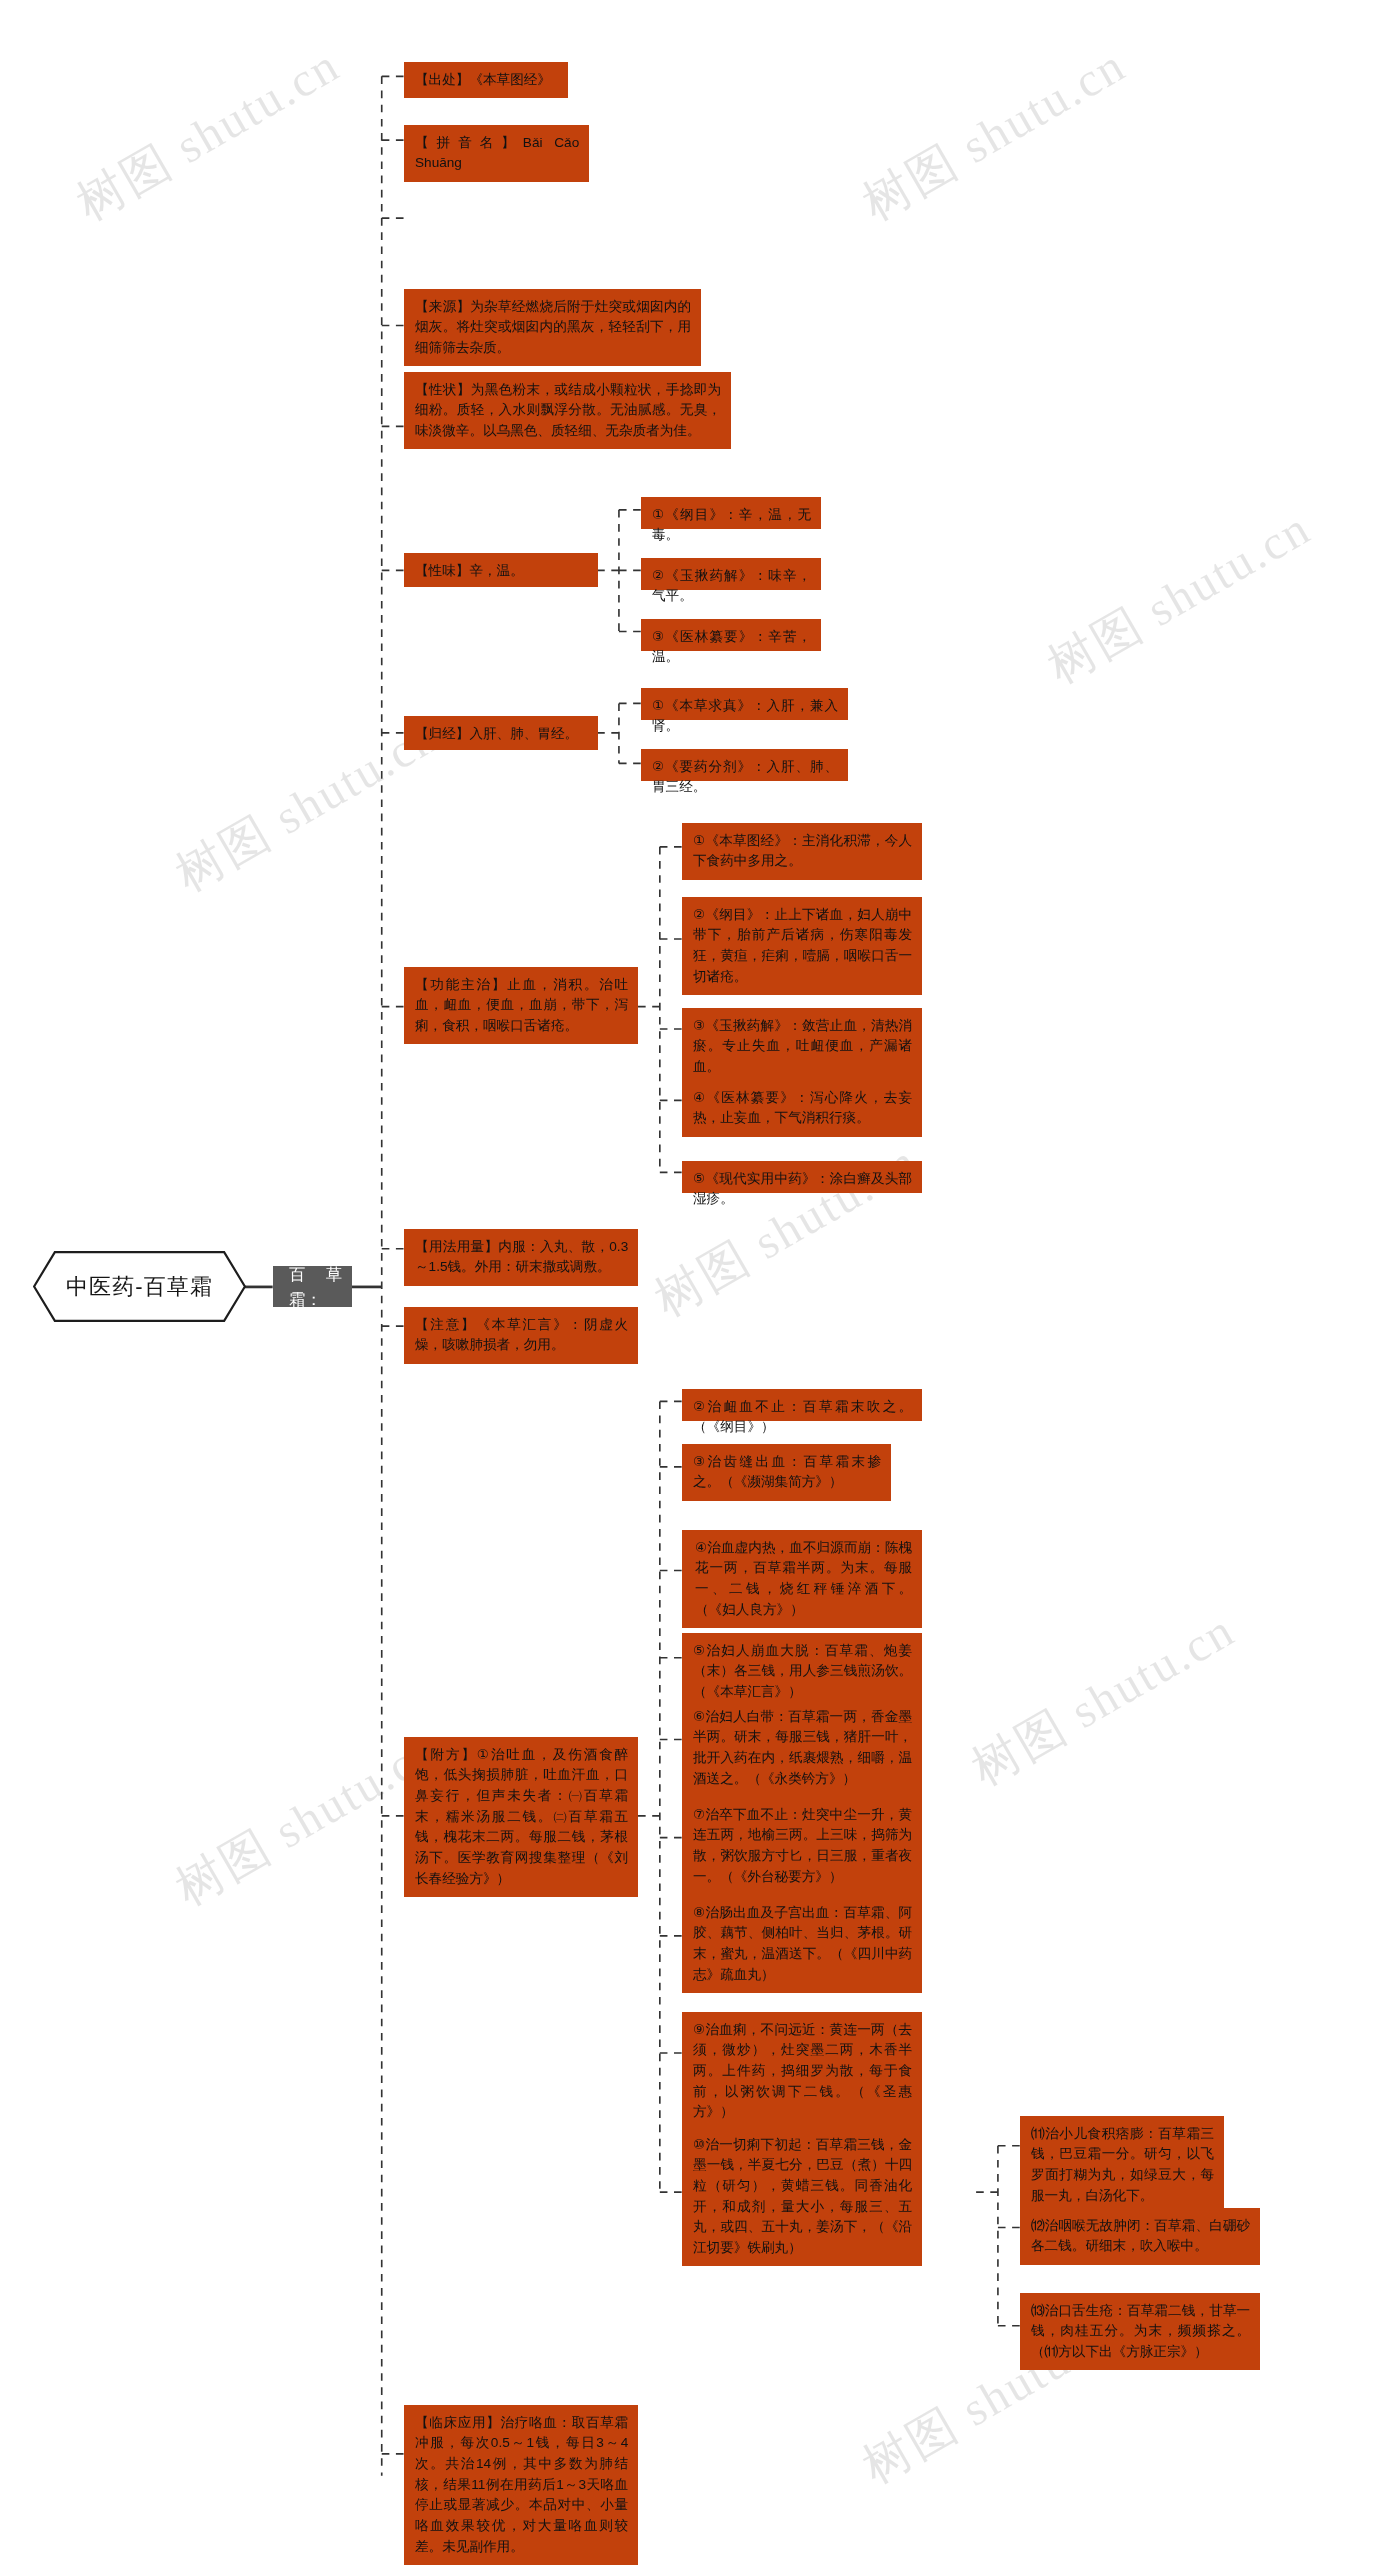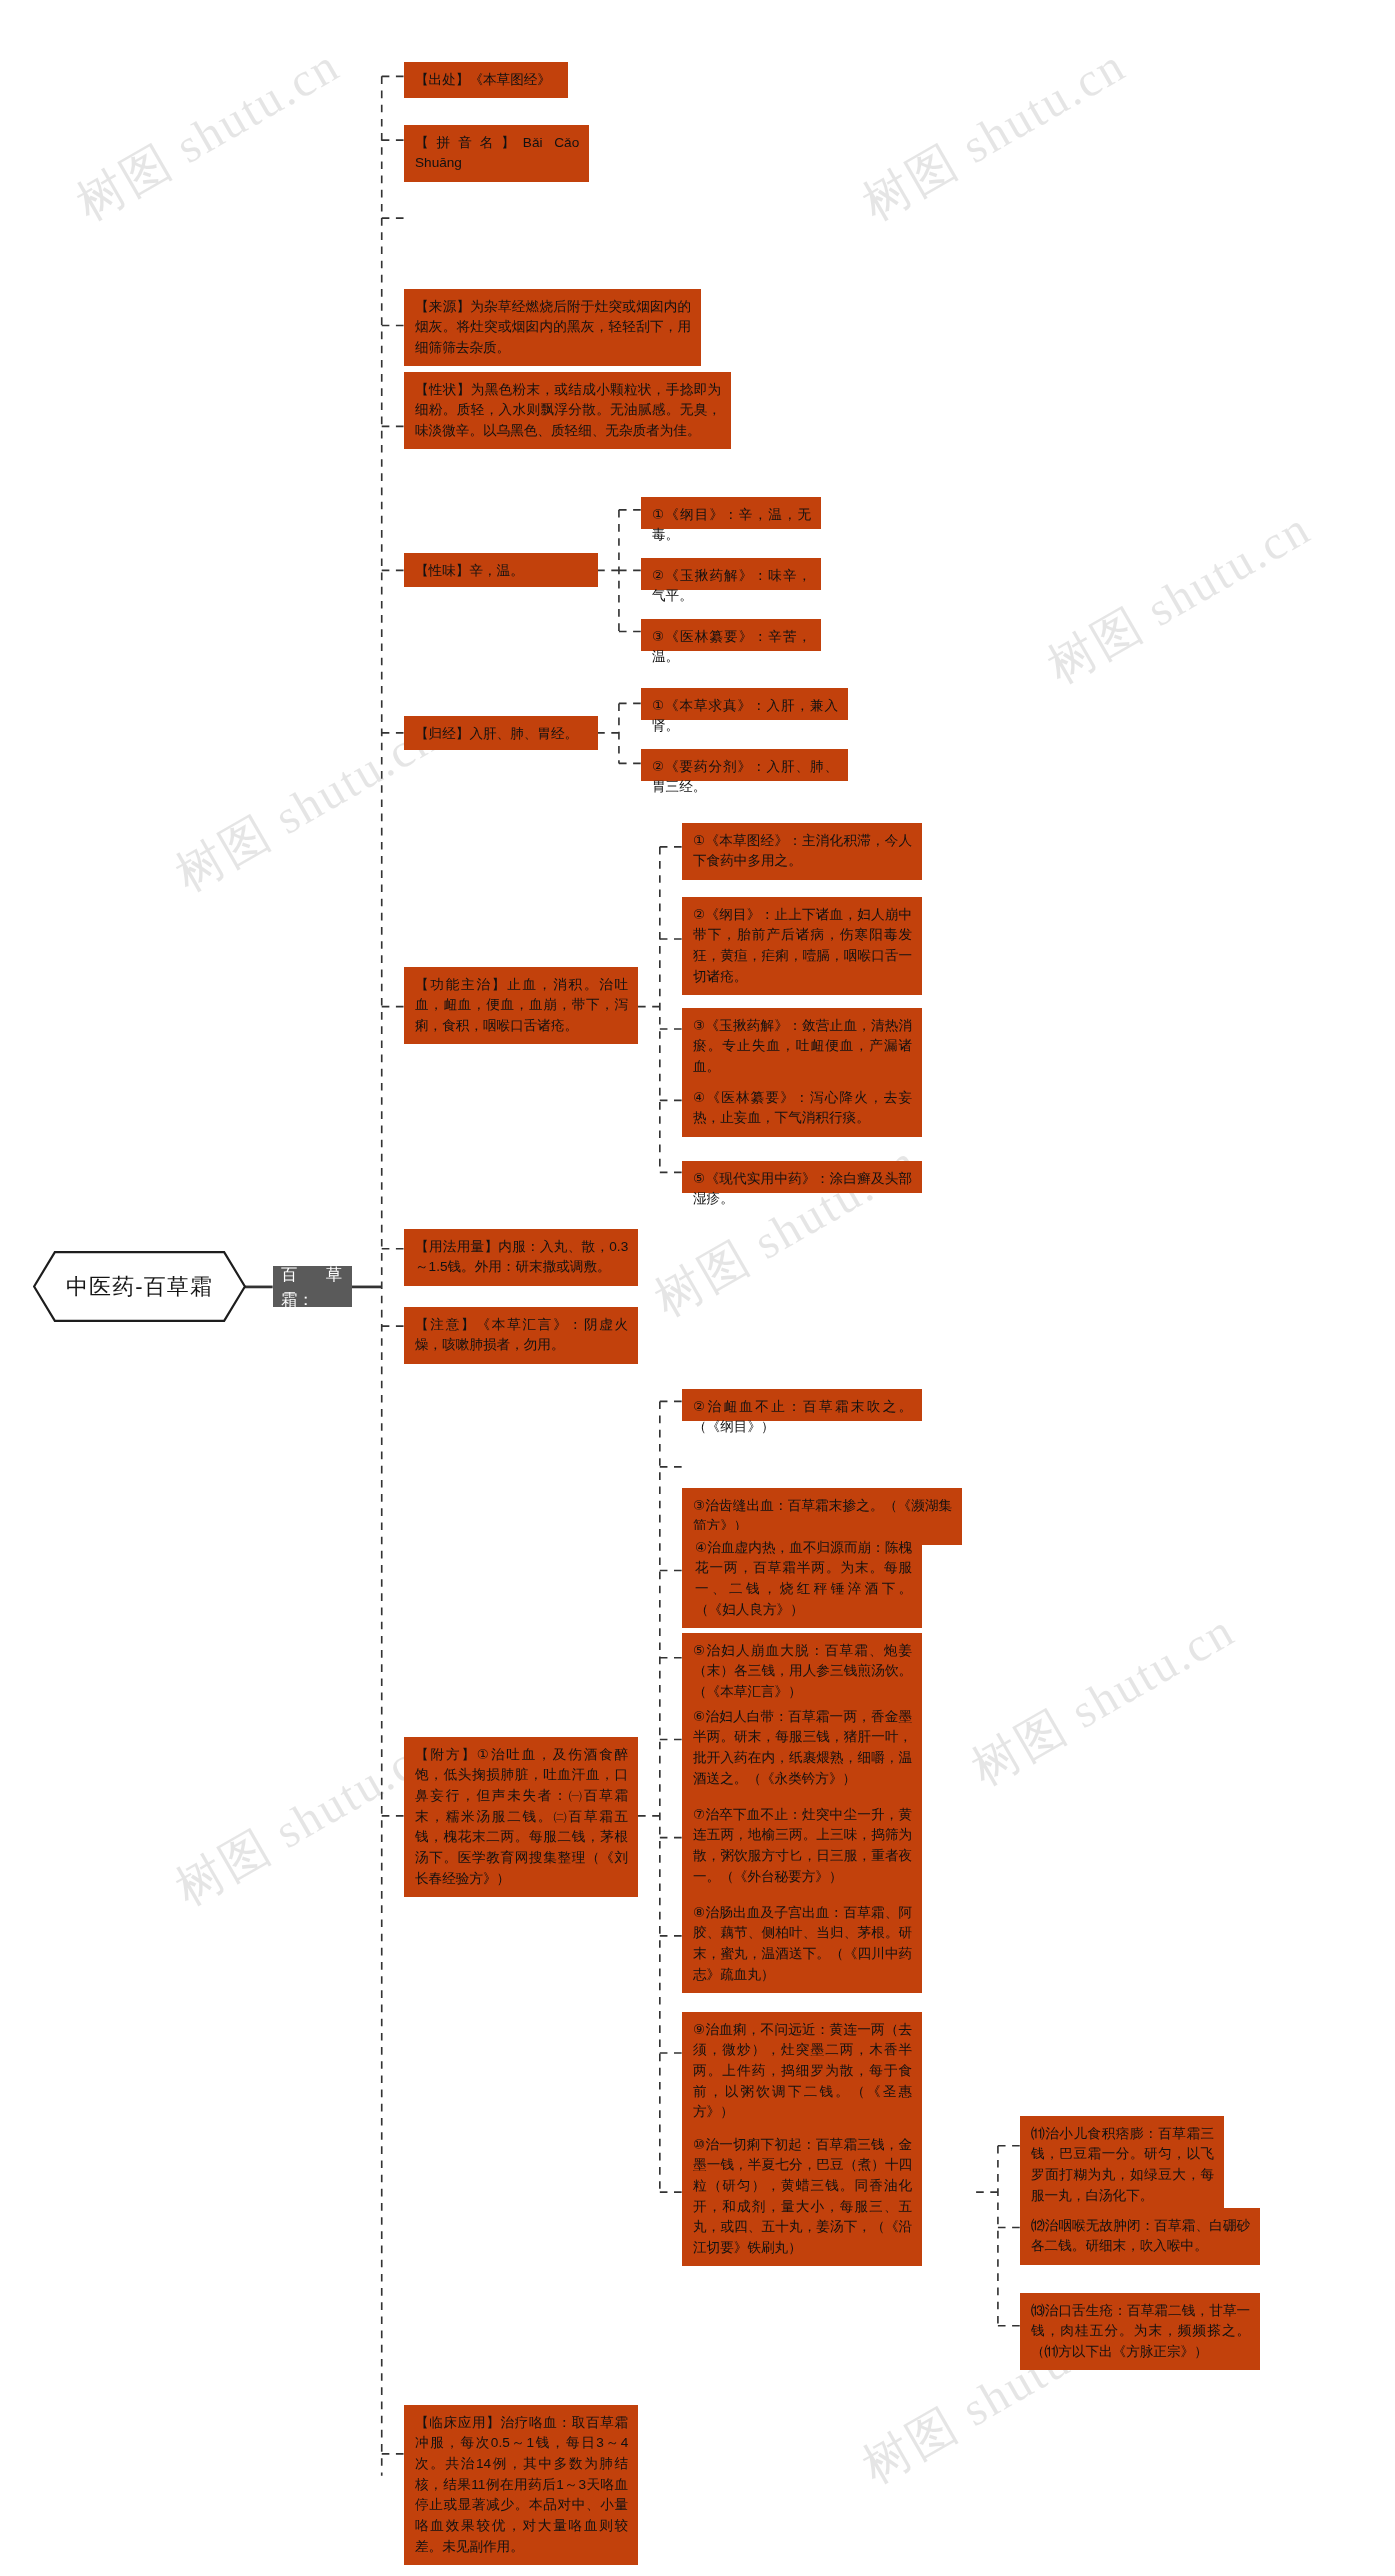--- a/index.html
+++ b/index.html
@@ -25,21 +25,21 @@
     position:absolute;box-sizing:border-box;
     background:#c2410c;color:#111;
     font-size:13.6px;line-height:1.52;
     padding:7.6px 9.8px 7.6px 11px;
     text-align:justify;
     letter-spacing:0px;
     outline:1.1px dashed rgba(255,255,255,0.0);
   }
   .node.lvl1{
     background:#5a5a5a;color:#ffffff;font-size:16.4px;
-    display:flex;align-items:center;padding-left:8px;
+    display:flex;align-items:center;padding-left:16px;
   }
   .hexwrap{position:absolute;}
   .hexwrap svg{position:absolute;left:0;top:0;}
   .hexlabel{
     position:absolute;left:0;top:0;right:0;bottom:0;
     display:flex;align-items:center;justify-content:center;
     font-size:22px;color:#151515;letter-spacing:1.1px;
   }
 </style>
 </head>
@@ -147,21 +147,21 @@
 <div class="node" style="left:641px;top:688px;width:207px;height:32px;">①《本草求真》：入肝，兼入肾。</div>
 <div class="node" style="left:641px;top:749px;width:207px;height:32px;">②《要药分剂》：入肝、肺、胃三经。</div>
 
 <div class="node" style="left:682px;top:823px;width:240px;">①《本草图经》：主消化积滞，今人下食药中多用之。</div>
 <div class="node" style="left:682px;top:897px;width:240px;">②《纲目》：止上下诸血，妇人崩中带下，胎前产后诸病，伤寒阳毒发狂，黄疸，疟痢，噎膈，咽喉口舌一切诸疮。</div>
 <div class="node" style="left:682px;top:1008px;width:240px;">③《玉揪药解》：敛营止血，清热消瘀。专止失血，吐衄便血，产漏诸血。</div>
 <div class="node" style="left:682px;top:1080px;width:240px;">④《医林纂要》：泻心降火，去妄热，止妄血，下气消积行痰。</div>
 <div class="node" style="left:682px;top:1161px;width:240px;height:32px;">⑤《现代实用中药》：涂白癣及头部湿疹。</div>
 
 <div class="node" style="left:682px;top:1389px;width:240px;height:32px;">②治衄血不止：百草霜末吹之。（《纲目》）</div>
-<div class="node" style="left:682px;top:1444px;width:280px;margin-top:44px;">③治齿缝出血：百草霜末掺之。（《濒湖集简方》）</div>
+<div class="node" style="left:682px;top:1444px;width:209px;">③治齿缝出血：百草霜末掺之。（《濒湖集简方》）</div>
 <div class="node" style="left:682px;top:1530px;width:240px;padding-left:13px;">④治血虚内热，血不归源而崩：陈槐花一两，百草霜半两。为末。每服一、二钱，烧红秤锤淬酒下。（《妇人良方》）</div>
 <div class="node" style="left:682px;top:1633px;width:240px;">⑤治妇人崩血大脱：百草霜、炮姜（末）各三钱，用人参三钱煎汤饮。（《本草汇言》）</div>
 <div class="node" style="left:682px;top:1699px;width:240px;">⑥治妇人白带：百草霜一两，香金墨半两。研末，每服三钱，猪肝一叶，批开入药在内，纸裹煨熟，细嚼，温酒送之。（《永类钤方》）</div>
 <div class="node" style="left:682px;top:1797px;width:240px;">⑦治卒下血不止：灶突中尘一升，黄连五两，地榆三两。上三味，捣筛为散，粥饮服方寸匕，日三服，重者夜一。（《外台秘要方》）</div>
 <div class="node" style="left:682px;top:1895px;width:240px;">⑧治肠出血及子宫出血：百草霜、阿胶、藕节、侧柏叶、当归、茅根。研末，蜜丸，温酒送下。（《四川中药志》疏血丸）</div>
 <div class="node" style="left:682px;top:2012px;width:240px;">⑨治血痢，不问远近：黄连一两（去须，微炒），灶突墨二两，木香半两。上件药，捣细罗为散，每于食前，以粥饮调下二钱。（《圣惠方》）</div>
 <div class="node" style="left:682px;top:2127px;width:240px;">⑩治一切痢下初起：百草霜三钱，金墨一钱，半夏七分，巴豆（煮）十四粒（研匀），黄蜡三钱。同香油化开，和成剂，量大小，每服三、五丸，或四、五十丸，姜汤下，（《沿江切要》铁刷丸）</div>
 
 <div class="node" style="left:1020px;top:2116px;width:204px;">⑾治小儿食积痞膨：百草霜三钱，巴豆霜一分。研匀，以飞罗面打糊为丸，如绿豆大，每服一丸，白汤化下。</div>
 <div class="node" style="left:1020px;top:2208px;width:240px;">⑿治咽喉无故肿闭：百草霜、白硼砂各二钱。研细末，吹入喉中。</div>

